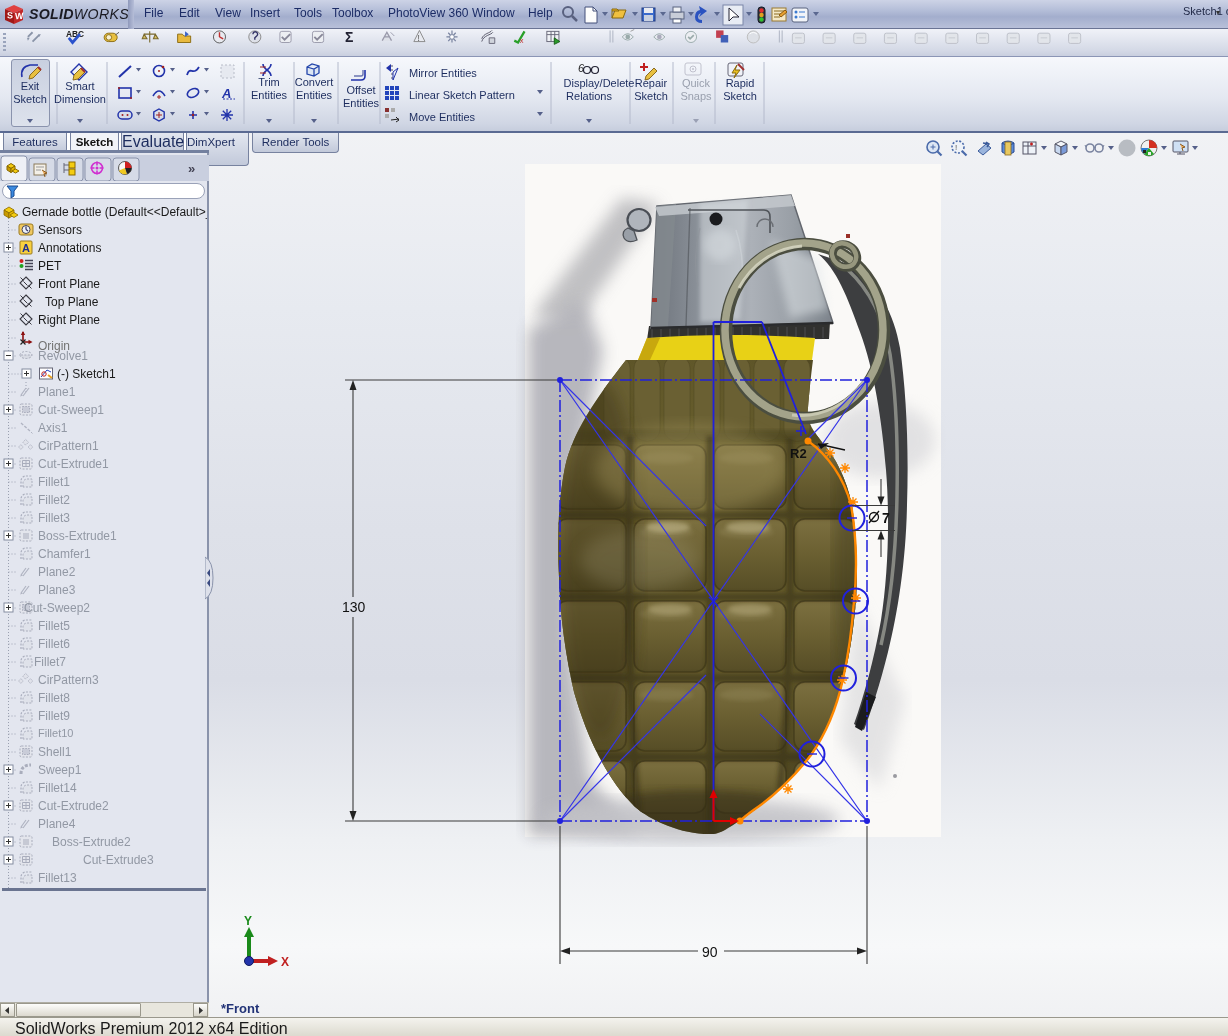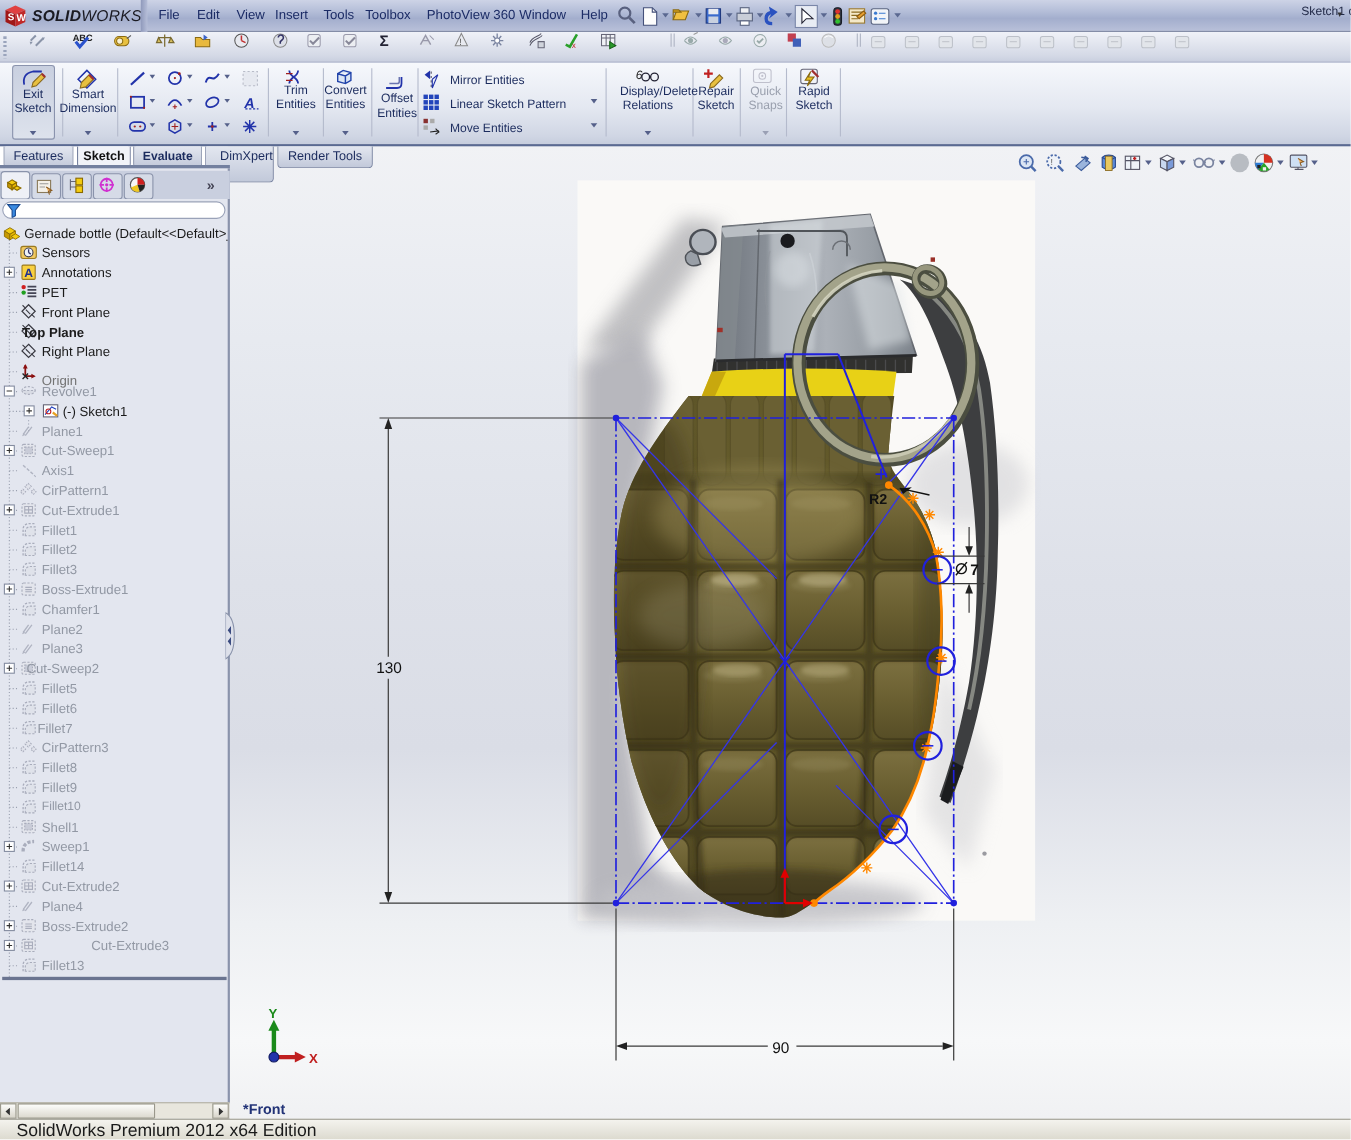--- a/index.html
+++ b/index.html
@@ -703,24 +703,24 @@
 <span class="txt" style="left:740px;top:77px;width:0;font-size:11px;color:#1c2c5e;"><span style="display:inline-block;transform:translateX(-50%);">Rapid</span></span>
 <span class="txt" style="left:740px;top:90px;width:0;font-size:11px;color:#1c2c5e;"><span style="display:inline-block;transform:translateX(-50%);">Sketch</span></span>
 <div class="abs" style="left:3px;top:133px;width:64px;height:20px;
           background:linear-gradient(180deg,#e3e7f0,#c2c9da);border:1px solid #77829f;border-top:none;border-radius:0 0 4px 4px;
           text-align:center;font-size:11.5px;font-weight:normal;color:#1c2c5e;line-height:18px;">Features</div>
 <div class="abs" style="left:70px;top:133px;width:49px;height:20px;
           background:#f1f3f8;border:1px solid #77829f;border-top:none;border-radius:0 0 4px 4px;
           text-align:center;font-size:11.5px;font-weight:bold;color:#111;line-height:18px;">Sketch</div>
 <div class="abs" style="left:121px;top:133px;width:63px;height:20px;
           background:linear-gradient(180deg,#e3e7f0,#c2c9da);border:1px solid #77829f;border-top:none;border-radius:0 0 4px 4px;
-          text-align:center;font-size:11px;font-weight:bold;color:#1c2c5e;line-height:18px;">Evaluate</div>
+          text-align:center;font-size:16px;font-weight:normal;color:#1c2c5e;line-height:18px;">Evaluate</div>
 <div class="abs" style="left:186px;top:133px;width:63px;height:33px;
           background:linear-gradient(180deg,#e3e7f0,#c2c9da);border:1px solid #77829f;border-top:none;border-radius:0 0 4px 4px;
-          text-align:right;font-size:11.5px;font-weight:normal;color:#1c2c5e;line-height:18px;">DimXpert</div>
+          text-align:left;font-size:11.5px;font-weight:normal;color:#1c2c5e;line-height:18px;">DimXpert</div>
 <div class="abs" style="left:252px;top:133px;width:87px;height:20px;
           background:linear-gradient(180deg,#e3e7f0,#c2c9da);border:1px solid #77829f;border-top:none;border-radius:0 0 4px 4px;
           text-align:center;font-size:11.5px;font-weight:normal;color:#1c2c5e;line-height:18px;">Render Tools</div>
 <div class="abs" style="left:0;top:150px;width:209px;height:6px;background:#73809f;"></div>
 <div class="abs" style="left:0;top:153px;width:209px;height:864px;
       background:#e3e6ef;border-right:2px solid #8a93ab;"></div>
 <svg class="abs" style="left:0;top:155px" width="209" height="26" viewBox="0 0 209 26">
       <rect x="0" y="0" width="209" height="26" fill="#c9cfdf"></rect>
       <g>
         <rect x="1" y="1" width="26" height="25" rx="3" fill="#eef0f6" stroke="#8a93ab"></rect>
@@ -1016,21 +1016,21 @@
       <path d="M2 13 v-6 a5 5 0 0 1 5 -5 h6" fill="none" stroke="#a9adbc" stroke-dasharray="2 1.4" stroke-width="1.2"></path>
       <path d="M4 13 v-4 a4 4 0 0 1 4 -4 h5 v8 z" fill="#dfe2ea" stroke="#a9adbc" stroke-dasharray="2 1.4"></path>
     </g>
   </svg>
 <div class="abs" style="left:0;top:0;width:207px;height:1017px;overflow:hidden;">
     <span class="txt" style="left:22px;top:205px;font-size:12px;color:#1a1a1a;">Gernade bottle  (Default&lt;&lt;Default&gt;_D</span>
     <span class="txt" style="left:38px;top:223px;font-size:12px;color:#1a1a1a;">Sensors</span>
     <span class="txt" style="left:38px;top:241px;font-size:12px;color:#1a1a1a;">Annotations</span>
     <span class="txt" style="left:38px;top:259px;font-size:12px;color:#1a1a1a;">PET</span>
     <span class="txt" style="left:38px;top:277px;font-size:12px;color:#1a1a1a;">Front Plane</span>
-    <span class="txt" style="left:20px;top:295px;font-size:12px;color:#1a1a1a;font-weight:bold;">Top Plane</span>
+    <span class="txt" style="left:45px;top:295px;font-size:12px;color:#1a1a1a;">Top Plane</span>
     <span class="txt" style="left:38px;top:313px;font-size:12px;color:#1a1a1a;">Right Plane</span>
     <span class="txt" style="left:38px;top:339px;font-size:12px;color:#737373;">Origin</span>
     <span class="txt" style="left:38px;top:349px;font-size:12px;color:#9298a4;">Revolve1</span>
     <span class="txt" style="left:57px;top:367px;font-size:12px;color:#1a1a1a;">(-) Sketch1</span>
     <span class="txt" style="left:38px;top:385px;font-size:12px;color:#9298a4;">Plane1</span>
     <span class="txt" style="left:38px;top:403px;font-size:12px;color:#9298a4;">Cut-Sweep1</span>
     <span class="txt" style="left:38px;top:421px;font-size:12px;color:#9298a4;">Axis1</span>
     <span class="txt" style="left:38px;top:439px;font-size:12px;color:#9298a4;">CirPattern1</span>
     <span class="txt" style="left:38px;top:457px;font-size:12px;color:#9298a4;">Cut-Extrude1</span>
     <span class="txt" style="left:38px;top:475px;font-size:12px;color:#9298a4;">Fillet1</span>
@@ -1046,21 +1046,21 @@
     <span class="txt" style="left:34px;top:655px;font-size:12px;color:#9298a4;">Fillet7</span>
     <span class="txt" style="left:38px;top:673px;font-size:12px;color:#9298a4;">CirPattern3</span>
     <span class="txt" style="left:38px;top:691px;font-size:12px;color:#9298a4;">Fillet8</span>
     <span class="txt" style="left:38px;top:709px;font-size:12px;color:#9298a4;">Fillet9</span>
     <span class="txt" style="left:38px;top:727px;font-size:11px;color:#9298a4;">Fillet10</span>
     <span class="txt" style="left:38px;top:745px;font-size:12px;color:#9298a4;">Shell1</span>
     <span class="txt" style="left:38px;top:763px;font-size:12px;color:#9298a4;">Sweep1</span>
     <span class="txt" style="left:38px;top:781px;font-size:12px;color:#9298a4;">Fillet14</span>
     <span class="txt" style="left:38px;top:799px;font-size:12px;color:#9298a4;">Cut-Extrude2</span>
     <span class="txt" style="left:38px;top:817px;font-size:12px;color:#9298a4;">Plane4</span>
-    <span class="txt" style="left:38px;top:835px;font-size:12px;color:#9298a4;">Boss-Extrude2</span>
+    <span class="txt" style="left:52px;top:835px;font-size:12px;color:#9298a4;">Boss-Extrude2</span>
     <span class="txt" style="left:38px;top:853px;font-size:12px;color:#9298a4;margin-left:45px;">Cut-Extrude3</span>
     <span class="txt" style="left:38px;top:871px;font-size:12px;color:#9298a4;">Fillet13</span>
   </div>
 <div class="abs" style="left:2px;top:888px;width:204px;height:3px;background:#6a7490;"></div>
 <svg class="abs" style="left:205px;top:553px" width="12" height="50" viewBox="0 0 12 50">
       <path d="M0 4 q8 4 8 21 q0 17 -8 21 z" fill="#dde0ea" stroke="#8a93ab"></path>
       <path d="M5 16 l-3 4 l3 4 z M5 26 l-3 4 l3 4 z" fill="#3a4a80"></path>
   </svg>
 <div class="abs" style="left:0;top:1002px;width:209px;height:15px;background:#e8e6dd;border-top:1px solid #b0aea4;">
       <div class="abs" style="left:0;top:0;width:15px;height:14px;background:linear-gradient(180deg,#fdfdfb,#d8d5ca);border:1px solid #9a988c;"></div>

